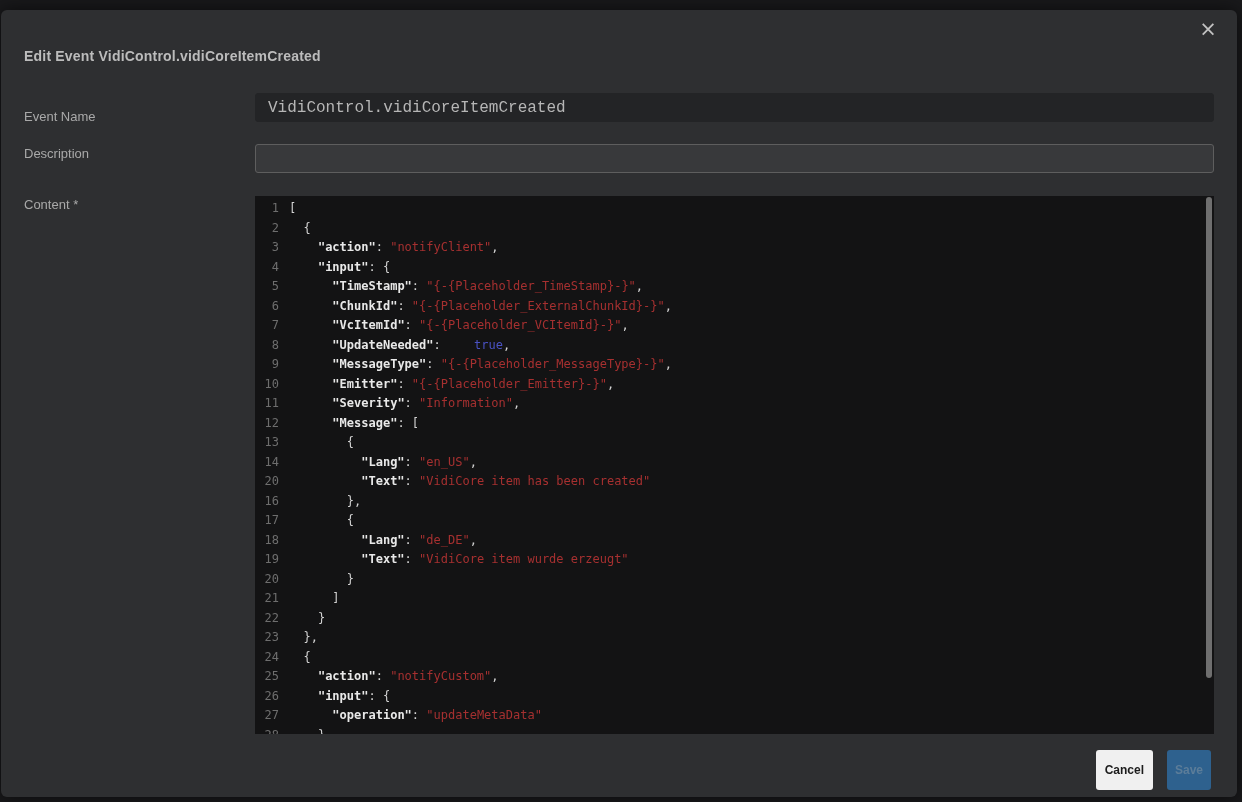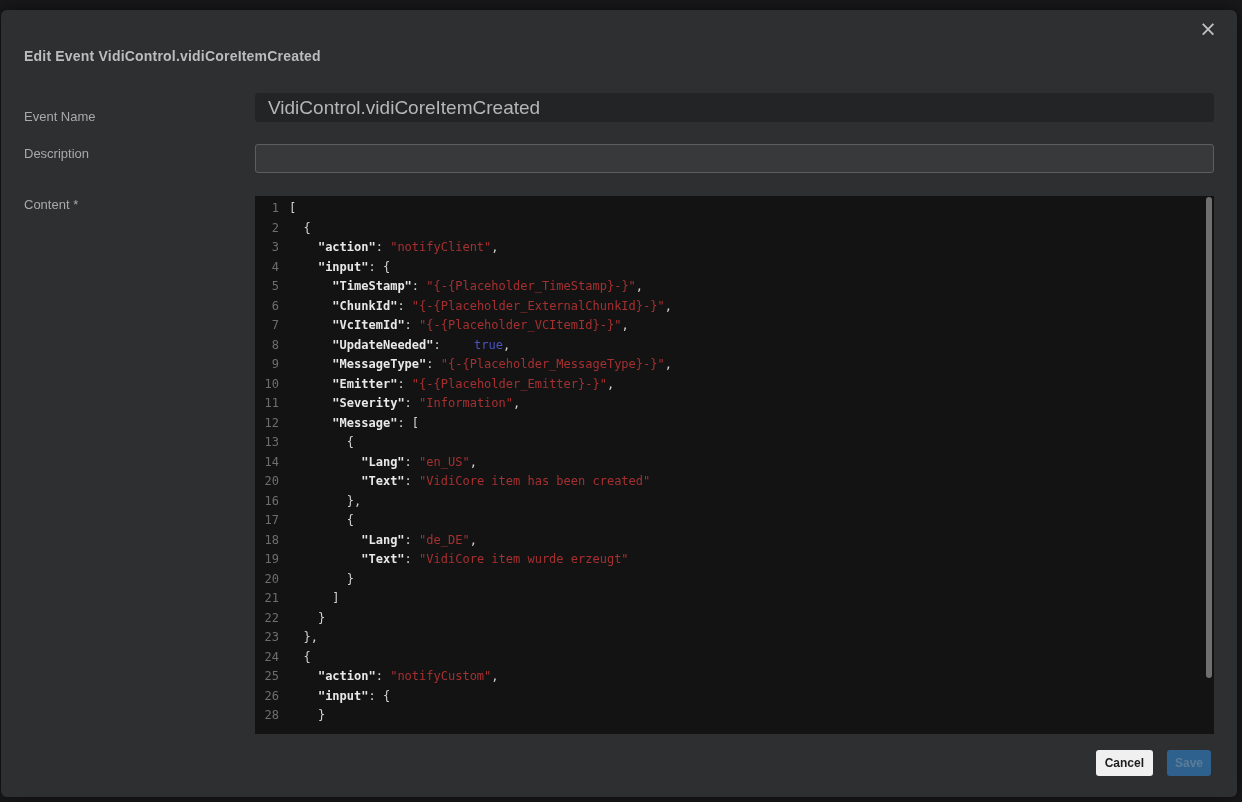--- a/index.html
+++ b/index.html
@@ -45,22 +45,22 @@
   }
   .lbl-event { top: 99px; }
   .lbl-desc  { top: 136px; }
   .lbl-content { top: 187px; }
   .txt-input {
     position: absolute;
     left: 254px;
     width: 959px;
     height: 29px;
     border-radius: 3px;
-    font-size: 19px;
-    font-family: Liberation Sans, sans-serif;
+    font-size: 16px;
+    font-family: Liberation Mono, monospace;
     padding: 0 12px;
     outline: none;
   }
   .input-event {
     top: 83px;
     background: #232426;
     border: 1px solid #232426;
     color: #b6b6b6;
   }
   .input-desc {
@@ -100,21 +100,21 @@
   .editor-scrollbar {
     position: absolute;
     top: 1px; right: 2px;
     width: 6px; height: 481px;
     background: #6f6f6f;
     border-radius: 3px;
   }
   .btn {
     position: absolute;
     top: 740px;
-    height: 26px;
+    height: 40px;
     border: none;
     border-radius: 3px;
     font-family: "Liberation Sans", sans-serif;
     font-size: 12px;
     font-weight: bold;
     cursor: pointer;
   }
   .btn-cancel {
     right: 84px;
     padding: 0 9px;
@@ -168,20 +168,21 @@
         <div class="code-row"><span class="ln">17</span><span class="code-text"><span>        {</span></span></div>
         <div class="code-row"><span class="ln">18</span><span class="code-text"><span>          </span><span class="tok-key">"Lang"</span><span>:</span><span> </span><span class="tok-str">"de_DE"</span><span>,</span></span></div>
         <div class="code-row"><span class="ln">19</span><span class="code-text"><span>          </span><span class="tok-key">"Text"</span><span>:</span><span> </span><span class="tok-str">"VidiCore item wurde erzeugt"</span></span></div>
         <div class="code-row"><span class="ln">20</span><span class="code-text"><span>        }</span></span></div>
         <div class="code-row"><span class="ln">21</span><span class="code-text"><span>      ]</span></span></div>
         <div class="code-row"><span class="ln">22</span><span class="code-text"><span>    }</span></span></div>
         <div class="code-row"><span class="ln">23</span><span class="code-text"><span>  },</span></span></div>
         <div class="code-row"><span class="ln">24</span><span class="code-text"><span>  {</span></span></div>
         <div class="code-row"><span class="ln">25</span><span class="code-text"><span>    </span><span class="tok-key">"action"</span><span>:</span><span> </span><span class="tok-str">"notifyCustom"</span><span>,</span></span></div>
         <div class="code-row"><span class="ln">26</span><span class="code-text"><span>    </span><span class="tok-key">"input"</span><span>:</span><span> {</span></span></div>
+        <div class="code-row"><span class="ln">27</span><span class="code-text"><span>      </span><span class="tok-key">"operation"</span><span>:</span><span> </span><span class="tok-str">"updateMetaData"</span></span></div>
         <div class="code-row"><span class="ln">28</span><span class="code-text"><span>    }</span></span></div>
       </div>
     <div class="editor-scrollbar"></div>
   </div>
 
   <button class="btn btn-cancel">Cancel</button>
   <button class="btn btn-save" disabled="">Save</button>
 
 </div>
 

